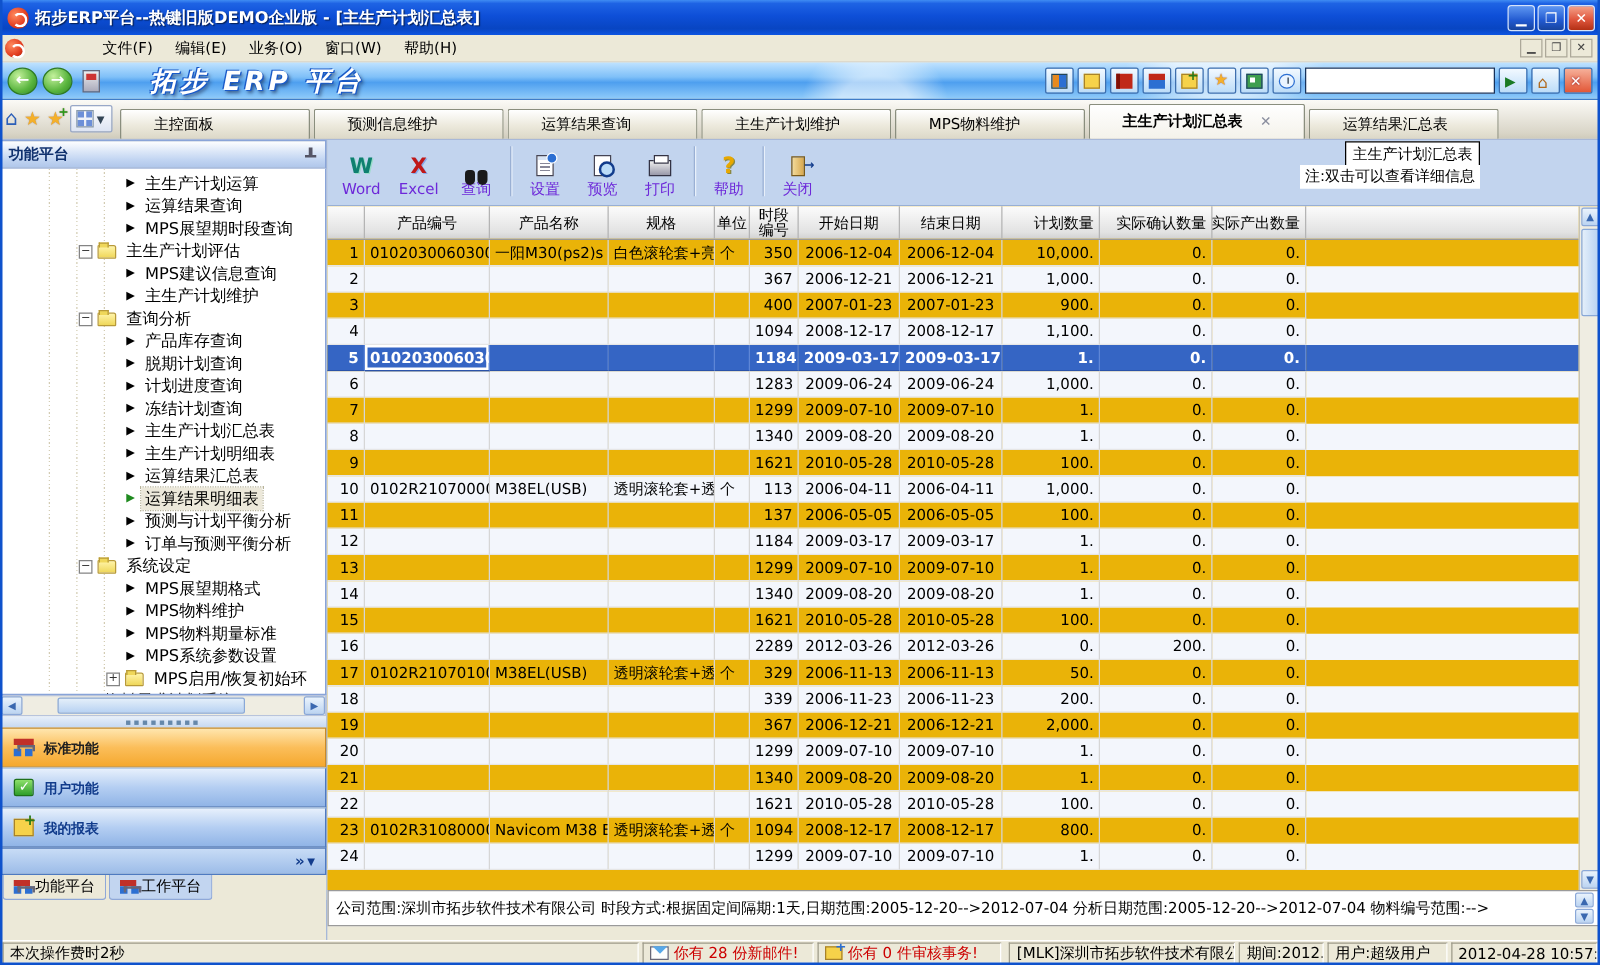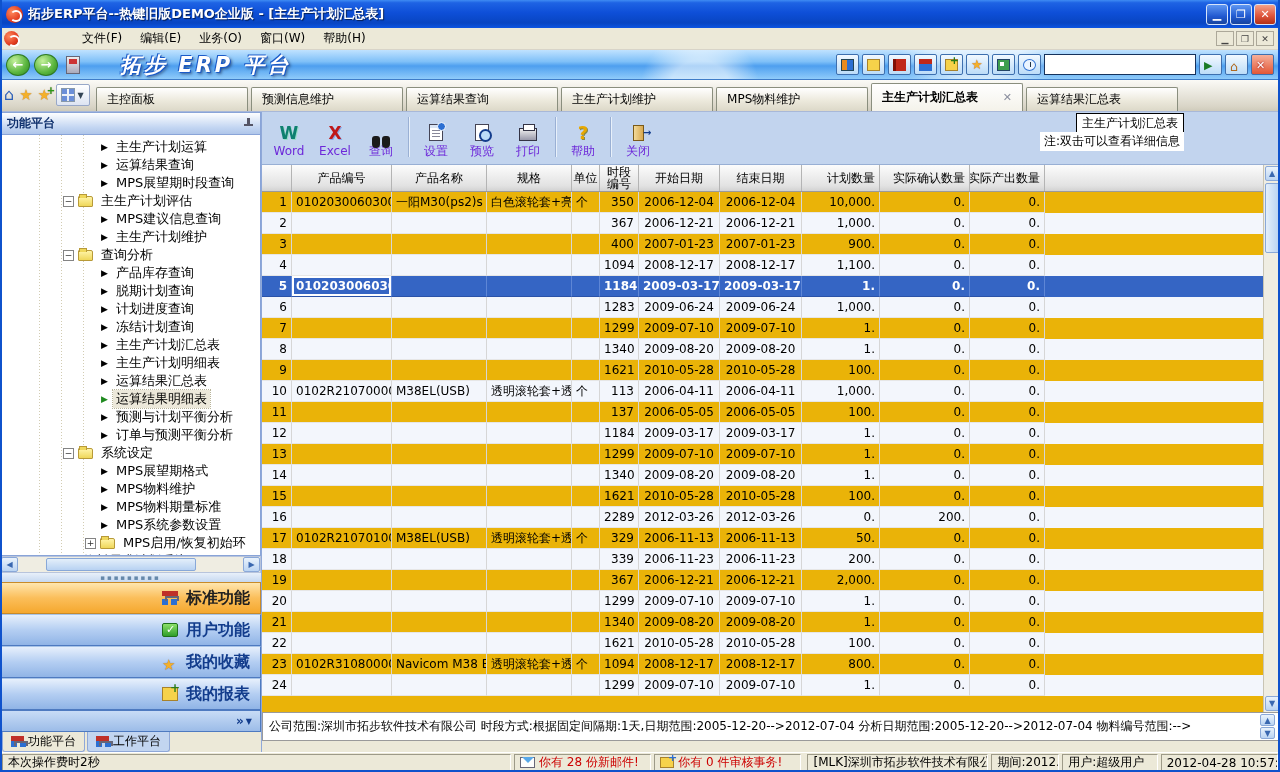--- a/index.html
+++ b/index.html
@@ -59,21 +59,21 @@
   .ic-home { color:#2C5FB8; font-size:16px; line-height:14px; }
   .ic-star { color:#F4B02A; font-size:15px; line-height:14px; text-shadow:0 0 1px #976; }
   .ic-star.add { position:relative; } .ic-star.add::after { content:"+"; position:absolute; right:-4px; top:-4px; color:#2A9A18; font-weight:bold; font-size:10px; }
   .grid-btn { width:34px; height:22px; border:1px solid #98A8C8; background:linear-gradient(180deg,#FFF,#DDE4F2); display:flex; align-items:center; justify-content:center; gap:3px; border-radius:2px; }
   .grid-glyph { width:12px; height:12px; background:
      linear-gradient(90deg,#6C8FD8 5px,transparent 5px) 0 0/12px 5px no-repeat,
      linear-gradient(90deg,#6C8FD8 5px,transparent 5px) 7px 0/12px 5px no-repeat,
      linear-gradient(90deg,#6C8FD8 5px,transparent 5px) 0 7px/12px 5px no-repeat,
      linear-gradient(90deg,#6C8FD8 5px,transparent 5px) 7px 7px/12px 5px no-repeat; outline:1px solid #89A;}
   .grid-caret { font-size:8px; color:#345; }
-  .tab { height:24px; min-width:152px; display:flex; align-items:center; padding:0 10px; margin-right:3px;
+  .tab { height:24px; min-width:152px; display:flex; align-items:center; padding:0 26px; margin-right:3px;
     border:1px solid #8A8E7E; border-bottom:none; border-radius:2px 2px 0 0;
     background:linear-gradient(180deg,#FFFFFF,#ECE9DC 55%,#DCD8C8); font-size:12px; white-space:nowrap; }
   .tab.active { height:28px; font-weight:bold; background:linear-gradient(180deg,#FFFFFF,#F4F2EA); }
   .tab .x { margin-left:auto; color:#8A8E9E; font-weight:bold; padding-left:14px; font-size:11px; }
 
   
   .mainrow { display:flex; height:640px; }
   .sidebar { width:262px; flex:none; display:flex; flex-direction:column; background:#ECE9D8; border-right:1px solid #8FA8D8; }
   .content { flex:1; display:flex; flex-direction:column; min-width:0; }
 
@@ -97,21 +97,21 @@
   .d1 { padding-left:46px; } .d2 { padding-left:62px; } .d3 { padding-left:100px; } .d3f { padding-left:84px; }
   .ebox { width:11px; height:11px; border:1px solid #848484; background:#fff; font-size:9px; line-height:9px; text-align:center; color:#333; margin-right:4px; flex:none; }
   .folder { width:15px; height:11px; background:linear-gradient(180deg,#FFF4A8,#EFD75A); border:1px solid #B89A38; border-radius:1px 2px 1px 1px; position:relative; margin-right:5px; flex:none; }
   .folder::before { content:""; position:absolute; left:0; top:-3px; width:6px; height:3px; background:#EFD75A; border:1px solid #B89A38; border-bottom:none; }
   .sysicon { width:13px; height:11px; background:linear-gradient(180deg,#9CC4F2,#3E76C8); border:1px solid #23508E; margin-right:5px; flex:none; }
   .hscroll { height:17px; flex:none; background:#EFEDE2; border:1px solid #B8C4DC; display:flex; align-items:center; }
   .scr-btn { width:17px; height:15px; flex:none; background:linear-gradient(180deg,#EAF3FC,#BBD4F2); border:1px solid #8AA8D8; color:#3A68B0; font-size:8px; display:flex; align-items:center; justify-content:center; border-radius:2px; }
   .hthumb { width:150px; height:13px; margin-left:28px; background:linear-gradient(180deg,#E4EFFA,#B8D2F2); border:1px solid #88A8D8; border-radius:2px; }
   .splitter { height:9px; flex:none; background:linear-gradient(180deg,#E8F0FA,#C6D8F0); display:flex; align-items:center; justify-content:center; color:#68A; font-size:7px; letter-spacing:2px; }
   .panel-btn { height:32px; flex:none; display:flex; align-items:center; padding:0 10px; gap:8px; font-weight:bold; color:#123C8C;
-    border:1px solid #4E7AC0; border-top:1px solid #A8C4E8; background:linear-gradient(180deg,#E7F0FC,#B4CEF2 50%,#90B4E6); font-size:16px;justify-content:flex-end; }
+    border:1px solid #4E7AC0; border-top:1px solid #A8C4E8; background:linear-gradient(180deg,#E7F0FC,#B4CEF2 50%,#90B4E6); font-size:11px; }
   .panel-btn.active { background:linear-gradient(180deg,#FFE6AE,#FBBE5A 50%,#F5A82E); border-color:#C88A28; color:#202020; }
   .pi { width:16px; height:14px; position:relative; flex:none; }
   .pi-org { background:linear-gradient(180deg,#C03028 5px,transparent 5px); }
   .pi-org::before { content:""; position:absolute; bottom:0; left:0; width:6px; height:6px; background:#2C6FD2; box-shadow:9px 0 0 #2C6FD2; }
   .pi-org::after { content:""; position:absolute; top:5px; left:3px; width:10px; height:3px; border-left:2px solid #667; border-right:2px solid #667; border-top:2px solid #667; }
   .pi-user { background:linear-gradient(180deg,#8CE06A,#2F9E2A); border:1px solid #1E701A; border-radius:2px; }
   .pi-user::after { content:"✓"; position:absolute; left:3px; top:-1px; color:#fff; font-size:11px; font-weight:bold; }
   .pi-star::after { content:"★"; color:#F4B02A; font-size:15px; line-height:14px; text-shadow:0 0 1px #558; }
   .pi-report { background:#F6D24A; border:1px solid #A8822A; } .pi-report::after{content:"+";position:absolute;right:-3px;top:-7px;color:#2A7A18;font-weight:bold;font-size:12px;}
   .chevron-row { height:22px; flex:none; background:linear-gradient(180deg,#C8DCF6,#9CBCE8); border:1px solid #4E7AC0; display:flex; align-items:center; justify-content:flex-end; padding:0 8px; color:#123C8C; font-weight:bold; }
@@ -409,24 +409,20 @@
     <div style="display:flex;flex-direction:column;">
         <div class="panel-btn active">
           <span class="pi pi-org"></span>
           <span>标准功能</span>
         </div>
         <div class="panel-btn">
           <span class="pi pi-user"></span>
           <span>用户功能</span>
         </div>
         <div class="panel-btn">
-          <span class="pi pi-star"></span>
-          <span>我的收藏</span>
-        </div>
-        <div class="panel-btn">
           <span class="pi pi-report"></span>
           <span>我的报表</span>
         </div>
       </div>
     <div class="chevron-row">»<span style="font-size:8px;margin-left:2px;">▼</span></div>
     <div class="sb-tabs">
         <span class="sb-tab active">
           <span class="pi small pi-org"></span>
           <span>功能平台</span>
         </span>

